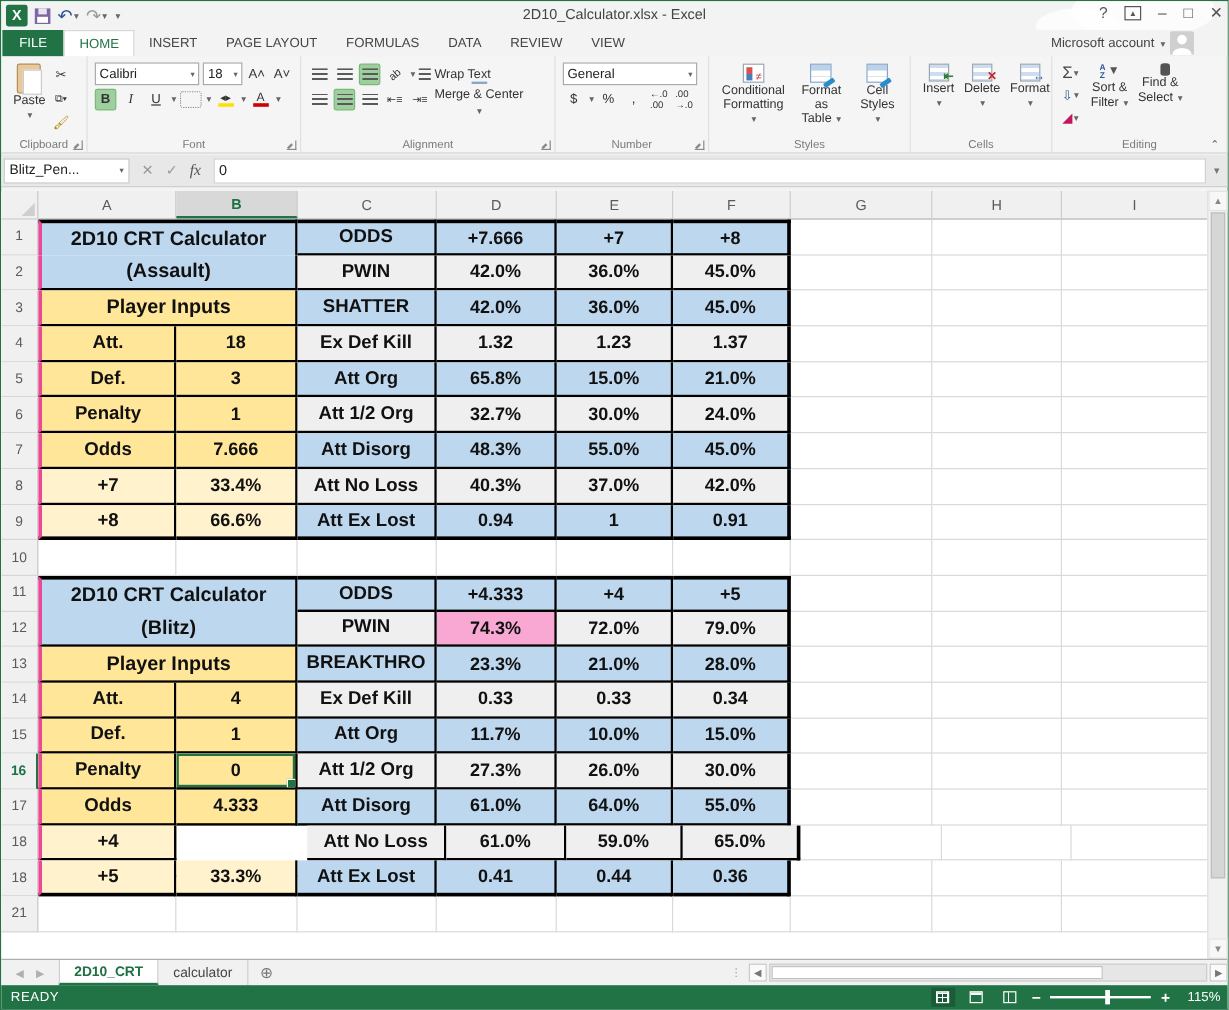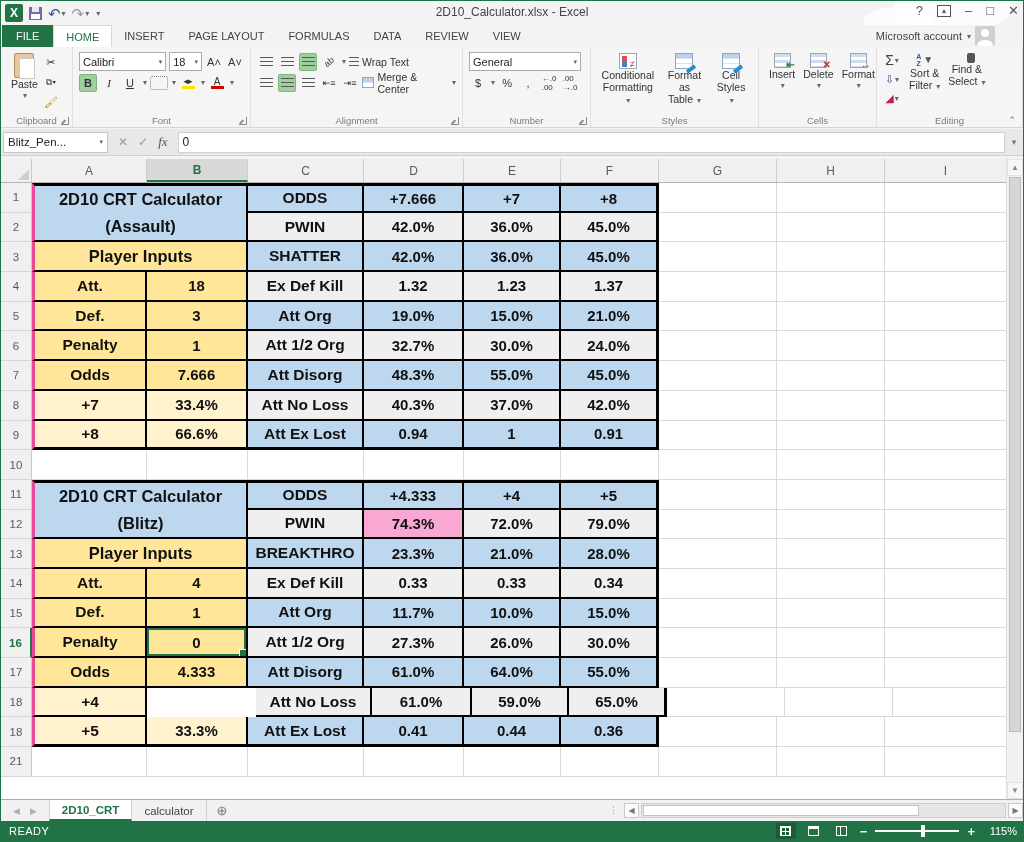--- a/index.html
+++ b/index.html
@@ -257,21 +257,21 @@
             <span class="ico-lines"></span>
           </span>
         <span class="sbtn toggled">
             <span class="ico-lines"></span>
           </span>
         <span class="sbtn">
             <span class="ico-lines"></span>
           </span>
         <span class="sbtn" style="font-size:9px;">⇤≡</span>
         <span class="sbtn" style="font-size:9px;">⇥≡</span>
-        <span class="sbtn" style="width:auto; gap:3px; font-size:10.5px;">
+        <span class="sbtn" style="width:auto; gap:3px; font-size:10.5px;flex-direction:column;">
             <span class="grid-ico" style="width:13px;height:11px;"></span>
             <span>Merge &amp; Center</span>
             <span class="caret">▾</span>
           </span>
       </div>
       <div class="glabel">Alignment</div>
       <div class="launcher"></div>
     </div>
 
     <div class="rgroup" style="width:128px;">
@@ -448,21 +448,21 @@
           <div class="c t br3" style="width: 98px; background: rgb(239, 239, 239);">1.37</div>
           <div class="c e" style="width: 118px;"></div>
           <div class="c e" style="width: 108px;"></div>
           <div class="c e" style="width: 122px;"></div>
         </div>
         <div class="grow" style="height: 29.7px;">
           <div class="rh">5</div>
           <div class="c t lab bl" style="width: 115px; background: rgb(255, 230, 153);">Def.</div>
           <div class="c t" style="width: 101px; background: rgb(255, 230, 153);">3</div>
           <div class="c t lab" style="width: 116px; background: rgb(189, 215, 238);">Att Org</div>
-          <div class="c t" style="width: 100px; background: rgb(189, 215, 238);">19.0%</div>
+          <div class="c t" style="width: 100px; background: rgb(189, 215, 238);">65.8%</div>
           <div class="c t" style="width: 97px; background: rgb(189, 215, 238);">15.0%</div>
           <div class="c t br3" style="width: 98px; background: rgb(189, 215, 238);">21.0%</div>
           <div class="c e" style="width: 118px;"></div>
           <div class="c e" style="width: 108px;"></div>
           <div class="c e" style="width: 122px;"></div>
         </div>
         <div class="grow" style="height: 29.7px;">
           <div class="rh">6</div>
           <div class="c t lab bl" style="width: 115px; background: rgb(255, 230, 153);">Penalty</div>
           <div class="c t" style="width: 101px; background: rgb(255, 230, 153);">1</div>

